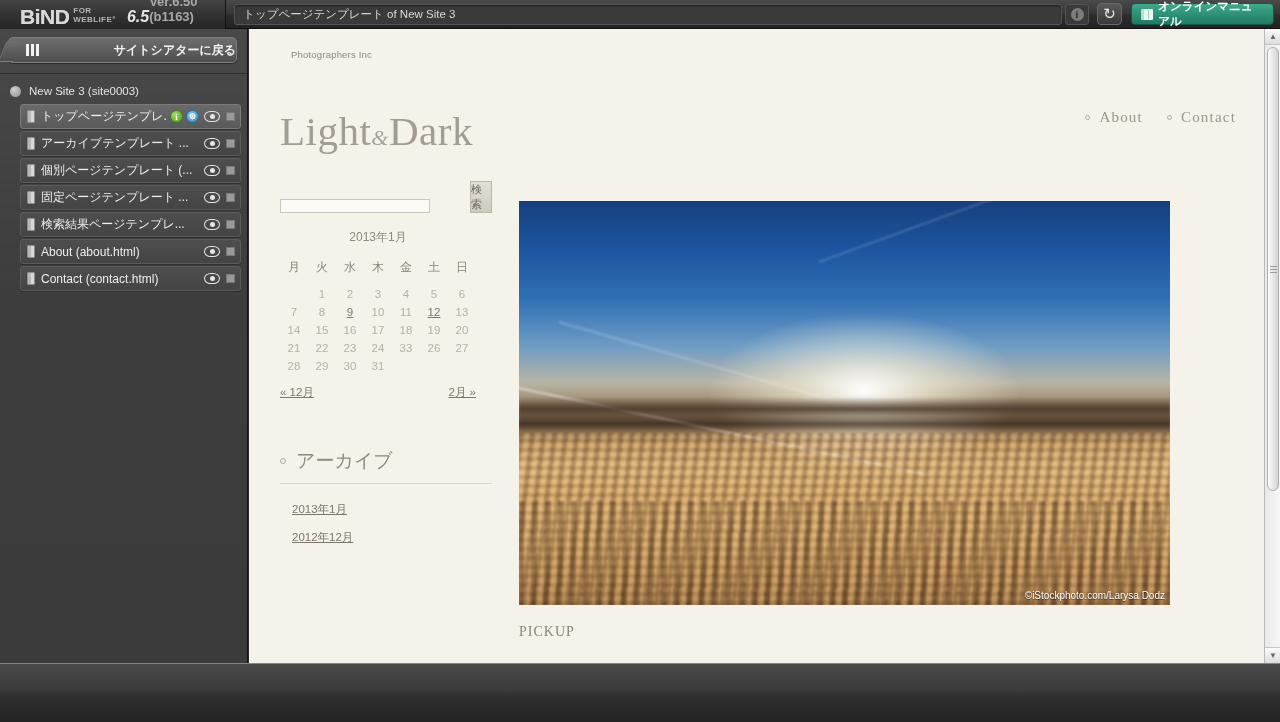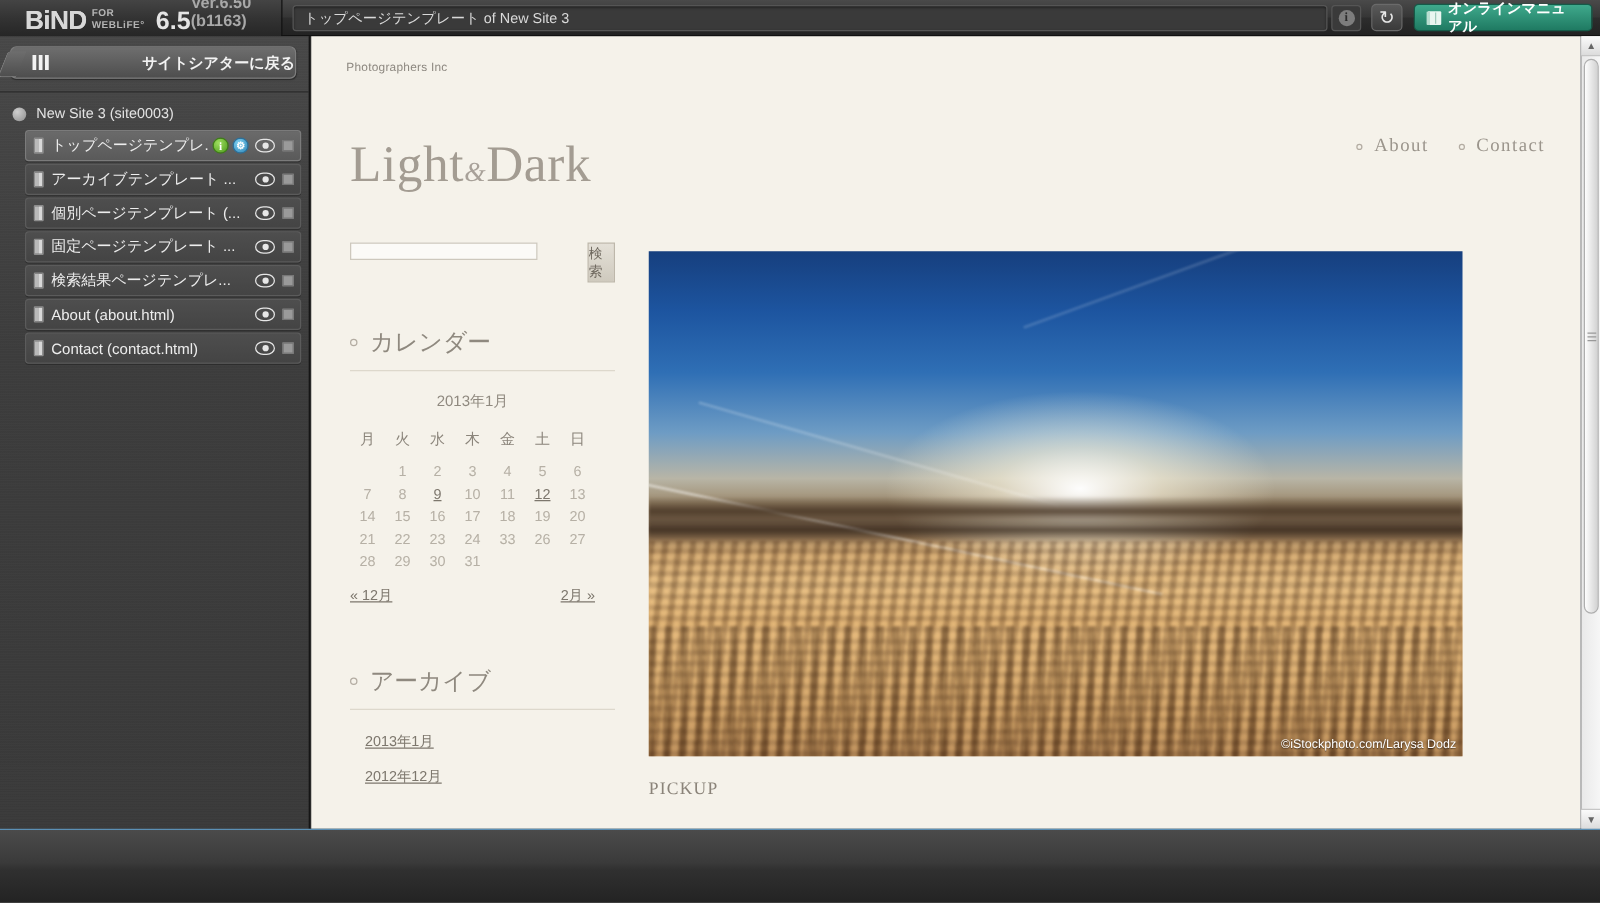--- a/index.html
+++ b/index.html
@@ -27,21 +27,21 @@
     font-size: 21px; font-weight: bold; letter-spacing: -0.5px;
     background: linear-gradient(180deg,#f2f2f2,#9a9a9a);
     -webkit-background-clip: text; background-clip: text; color: #d8d8d8;
     line-height: 21px;
   }
   .logo-forweblife {
     font-size: 8px; font-weight: bold; color: #b4b4b4; letter-spacing: 0.4px;
     margin-left: 4px; margin-bottom: 3px;
   }
   .logo-65 {
-    font-size: 20px; font-weight: bold; color: #e4e4e4; margin-left: 4px; line-height: 20px;
+    font-size: 16px; font-weight: bold; color: #e4e4e4; margin-left: 4px; line-height: 20px; font-style: italic;
   }
   .logo-ver {
     font-size: 13px; color: #a8a8a8; margin-left: 0; margin-bottom: 3px; font-weight: bold;
   }
   #title-field {
     flex: 0 0 auto; width: 828px; height: 21px; margin-left: 8px;
     background: #3a3a3a; border: 1px solid #555; border-radius: 3px;
     display: flex; align-items: center; padding: 0 8px;
     color: #d9d9d9; font-size: 11.5px;
     box-shadow: inset 0 1px 2px rgba(0,0,0,.5);
@@ -155,21 +155,21 @@
   .sq { width:9px;height:9px;margin-left:6px;flex:0 0 auto;
     background:#9a9a9a; border:1px solid #777; }
 
   
   #canvas {
     position: absolute; left: 249px; top: 29px; width: 1015px; height: 634px;
     background: #f5f2ea; overflow: hidden;
   }
   #site { position: relative; width: 1015px; height: 634px; }
   .tagline {
-    position: absolute; left: 28px; top: 20px;
+    position: absolute; left: 42px; top: 20px;
     font-size: 9.5px; color: #8d8880; letter-spacing: .2px;
     font-family: "Liberation Sans", sans-serif;
   }
   .sitetitle {
     position: absolute; left: 31px; top: 78px;
     font-family: "Liberation Serif", serif;
     font-size: 41px; color: #a39c92; letter-spacing: .5px;
     white-space: nowrap;
   }
   .sitetitle .amp { font-size: 22px; font-style: italic; color:#a8a199; }
@@ -181,21 +181,21 @@
     display: flex; align-items: center; gap: 9px;
     font-family: "Liberation Serif", serif; font-size: 15px; color: #9b958c;
     letter-spacing: 1.2px;
   }
   .nav-dot {
     width: 5px; height: 5px; border: 1px solid #b3aca2; border-radius: 50%;
   }
 
   
   #site-side { position: absolute; left: 31px; top: 165px; width: 212px; }
-  .searchrow { display: flex; align-items: flex-start; height: 19px; gap: 36px; }
+  .searchrow { display: flex; align-items: flex-end; height: 19px; gap: 36px; }
   .searchinput {
     width: 150px; background: #fbfaf7; border: 1px solid #cdc8bd;
     font-size: 11px; color: #555; padding: 0 4px; outline: none;
     font-family: "Liberation Sans", sans-serif;
   }
   .searchbtn {
     margin-left: 4px; width: 44px;
     background: linear-gradient(180deg,#e4e0d7,#cfcabe);
     border: 1px solid #bdb7aa; color: #6d675d; font-size: 11px;
     font-family: "Liberation Sans", sans-serif;
@@ -399,24 +399,20 @@
         <span>Contact</span>
       </div>
     </div>
 
     <div id="site-side">
       <div class="searchrow">
         <input class="searchinput" type="text" value="" style="">
         <div class="searchbtn">検索</div>
       </div>
 
-      <div class="widget-h">
-        <span class="nav-dot"></span>
-        <span>カレンダー</span>
-      </div>
 
       <table class="cal">
         <caption>2013年1月</caption>
         <thead>
           <tr>
             <th>月</th>
             <th>火</th>
             <th>水</th>
             <th>木</th>
             <th>金</th>

